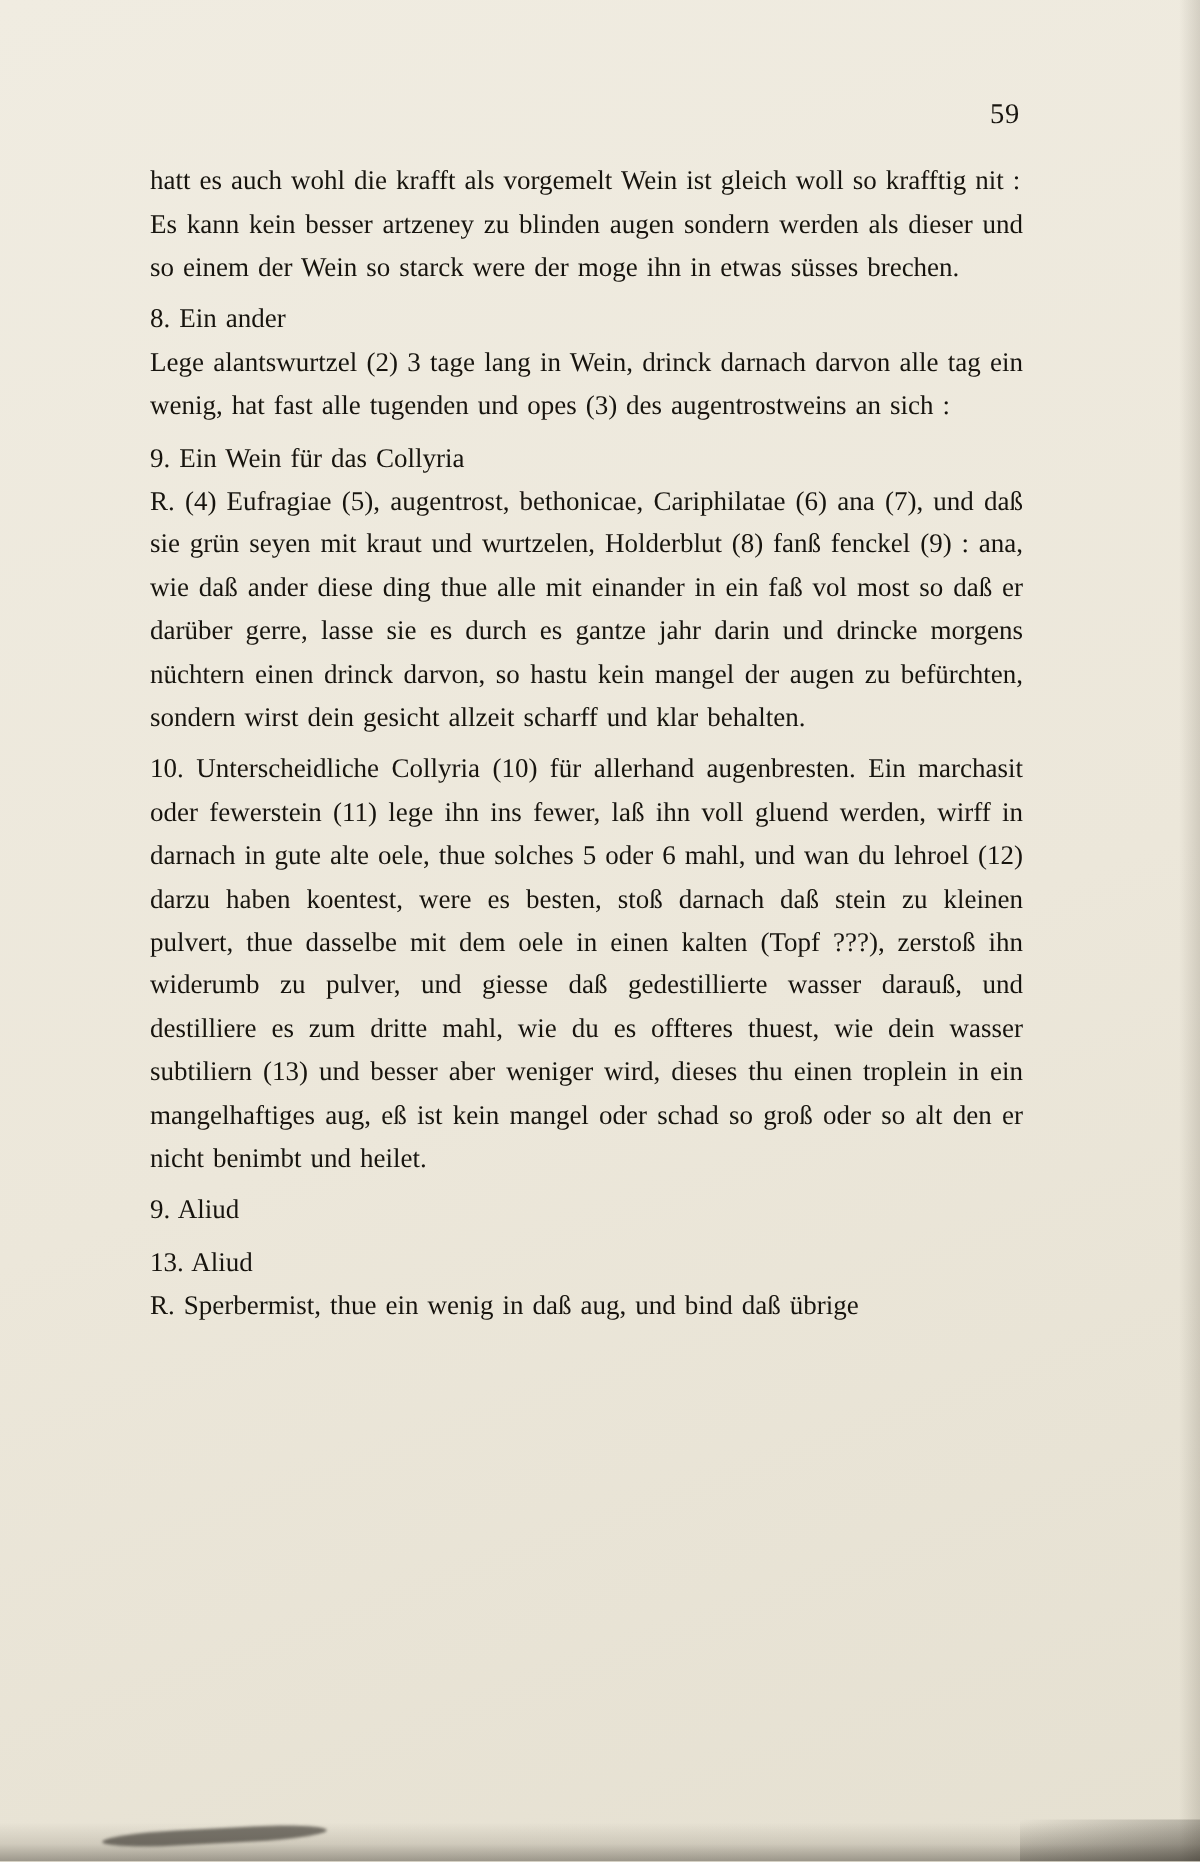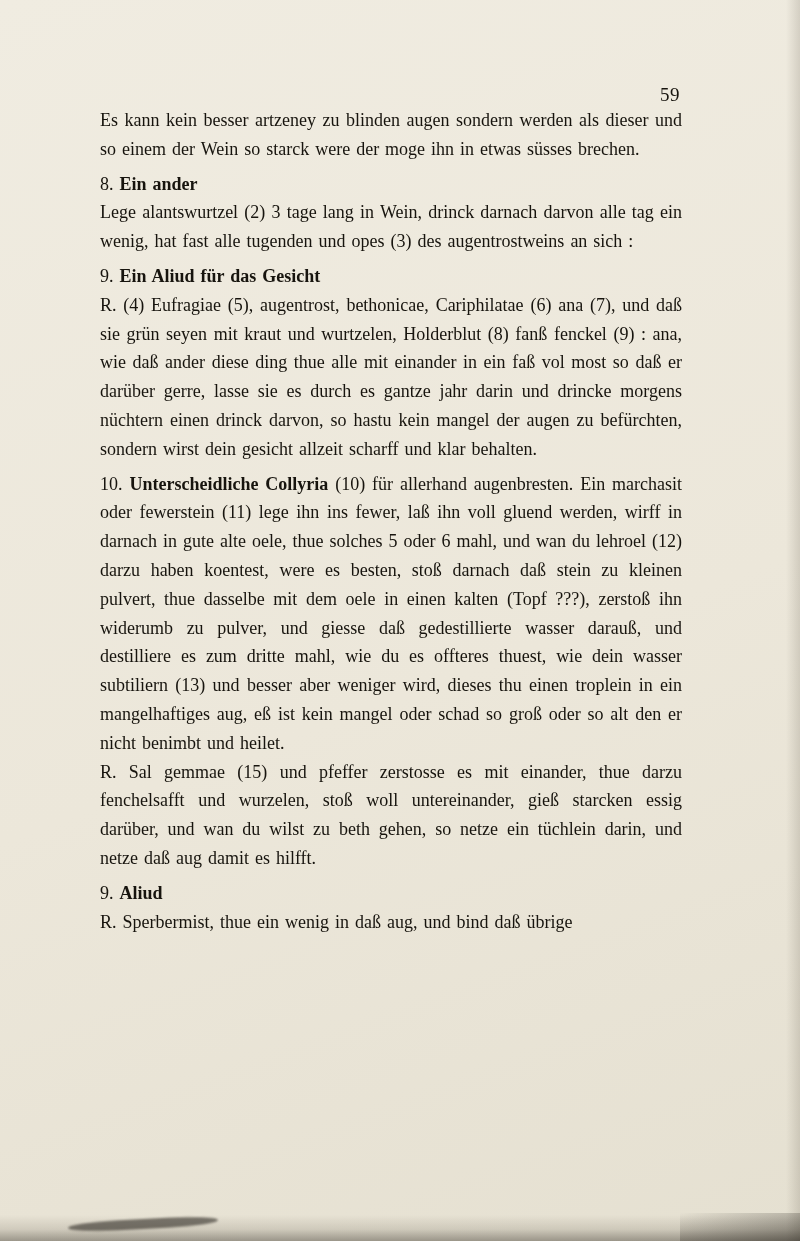--- a/index.html
+++ b/index.html
@@ -13,41 +13,41 @@
     font-family: "Liberation Serif", "DejaVu Serif", serif;
     color: #17140e;
   }
   .paper {
     position: absolute;
     inset: 0;
     background: linear-gradient(160deg, #f0ece1 0%, #ece7da 55%, #e5e0d1 100%);
   }
   .page-number {
     position: absolute;
-    top: 84px;
+    top: 66px;
     right: 120px;
     font-size: 19px;
     letter-spacing: 0.5px;
     margin-left: 34px;
   }
   .text {
     position: absolute;
     top: 106px;
     left: 100px;
     width: 582px;
     font-size: 18px;
     line-height: 28.8px;
   }
   .para {
     margin: 0;
     text-align: justify;
     word-spacing: 1.5px;
   }
   .gap { margin-top: 6px; }
-  b { font-weight: bold; }
+  b { font-weight: normal; }
   
   .edge-right {
     position: absolute; top: 0; bottom: 0; right: 0; width: 14px;
     background: linear-gradient(to right, rgba(70,62,48,0), rgba(70,62,48,0.16));
     pointer-events: none;
   }
   .edge-bottom {
     position: absolute; left: 0; right: 0; bottom: 0; height: 26px;
     background: linear-gradient(to bottom, rgba(70,62,48,0) 0%, rgba(70,62,48,0.15) 55%, rgba(40,35,26,0.4) 100%);
     pointer-events: none;
@@ -68,34 +68,35 @@
 </style>
 </head>
 <body>
 
 <main class="paper">
 
   <div class="page-number">59</div>
 
   <section class="text">
 
+    <p class="para">hatt es auch wohl die krafft als vorgemelt Wein ist gleich woll so krafftig nit :</p>
     <p class="para">Es kann kein besser artzeney zu blinden augen sondern werden als dieser und so einem der Wein so starck were der moge ihn in etwas süsses brechen.</p>
 
     <p class="para gap"><span>8.</span> <b>Ein ander</b><span></span></p>
     <p class="para">Lege alantswurtzel (2) 3 tage lang in Wein, drinck darnach darvon alle tag ein wenig, hat fast alle tugenden und opes (3) des augentrostweins an sich :</p>
 
-    <p class="para gap"><span>9.</span> <b>Ein Aliud für das Gesicht</b><span></span></p>
+    <p class="para gap"><span>9.</span> <b>Ein Wein für das Collyria</b><span></span></p>
     <p class="para">R. (4) Eufragiae (5), augentrost, bethonicae, Cariphilatae (6) ana (7), und daß sie grün seyen mit kraut und wurtzelen, Holderblut (8) fanß fenckel (9) : ana, wie daß ander diese ding thue alle mit einander in ein faß vol most so daß er darüber gerre, lasse sie es durch es gantze jahr darin und drincke morgens nüchtern einen drinck darvon, so hastu kein mangel der augen zu befürchten, sondern wirst dein gesicht allzeit scharff und klar behalten.</p>
 
     <p class="para gap"><span>10.</span> <b>Unterscheidliche Collyria</b> <span>(10) für allerhand augenbresten. Ein marchasit oder fewerstein (11) lege ihn ins fewer, laß ihn voll gluend werden, wirff in darnach in gute alte oele, thue solches 5 oder 6 mahl, und wan du lehroel (12) darzu haben koentest, were es besten, stoß darnach daß stein zu kleinen pulvert, thue dasselbe mit dem oele in einen kalten (Topf ???), zerstoß ihn widerumb zu pulver, und giesse daß gedestillierte wasser darauß, und destilliere es zum dritte mahl, wie du es offteres thuest, wie dein wasser subtiliern (13) und besser aber weniger wird, dieses thu einen troplein in ein mangelhaftiges aug, eß ist kein mangel oder schad so groß oder so alt den er nicht benimbt und heilet.</span></p>
 
-    <p class="para">R. Sal gemmae (15) und pfeffer zerstosse es mit einander, thue darzu fenchelsafft und wurzelen, stoß woll untereinander, gieß starcken essig darüber, und wan du wilst zu beth gehen, so netze ein tüchlein darin, und netze daß aug damit es hilfft.</p>
 
     <p class="para gap"><span>9.</span> <b>Aliud</b><span></span></p>
 
+    <p class="para gap"><span>13.</span> <b>Aliud</b><span></span></p>
     <p class="para">R. Sperbermist, thue ein wenig in daß aug, und bind daß übrige</p>
 
   </section>
 
   <div class="edge-right"></div>
   <div class="edge-bottom"></div>
   <div class="corner-mark-left"></div>
   <div class="corner-mark-right"></div>
 
 </main>

